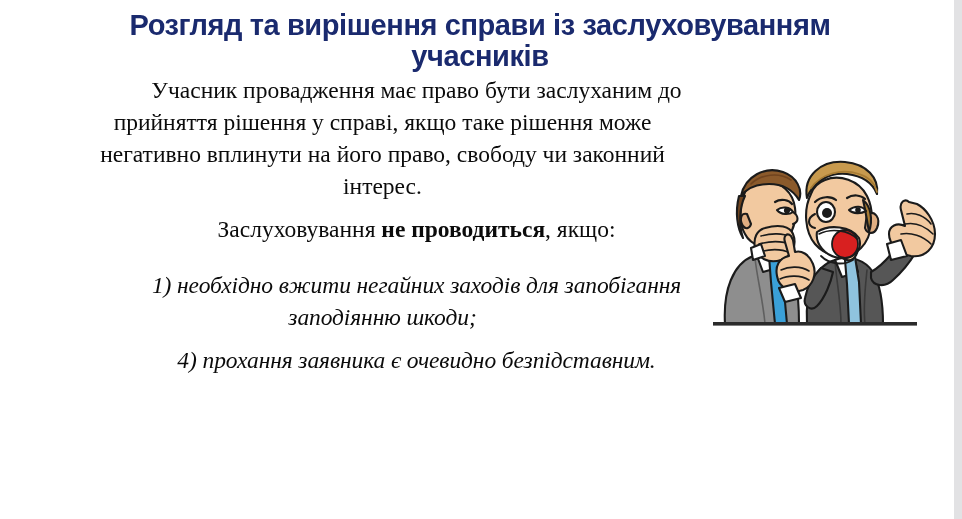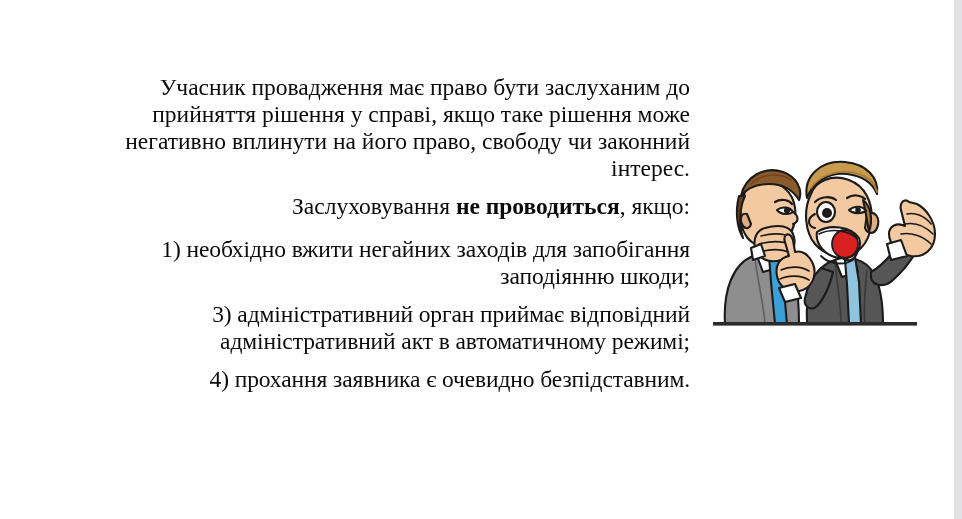--- a/index.html
+++ b/index.html
@@ -52,35 +52,36 @@
   .body-block {
     position: absolute;
     top: 74px;
     left: 75px;
     width: 615px;
     color: #0b0b0b;
   }
 
   .para {
     font-size: 23.5px;
-    line-height: 27px;
+    line-height: 32px;
     text-indent: 68px;
     margin: 0 0 0 0;
-    text-align: right;
+    text-align: center;
   }
 
   .para.intro {
     margin-bottom: 11px;
   }
 
   .para.lead {
-    margin-bottom: 16px;
+    margin-bottom: 24px;
   }
 
   .para.item {
+    font-style: italic;
     margin-bottom: 11px;
     letter-spacing: -0.1px;
   }
 
   .para.item:last-child {
     margin-bottom: 8px;
   }
 
   .bold {
     font-weight: bold;
@@ -96,31 +97,32 @@
   }
   .clipart svg { display: block; }
 </style>
 </head>
 <body>
 
 <div id="slide">
 
   <div class="page-edge"></div>
 
+  <div class="slide-title">Розгляд та вирішення справи із заслуховуванням
+учасників</div>
 
   <div class="body-block">
 
     <p class="para intro">Учасник провадження має право бути заслуханим до прийняття рішення у справі, якщо таке рішення може негативно вплинути на його право, свободу чи законний інтерес.</p>
 
     <p class="para lead"><span>Заслуховування </span><span class="bold">не проводиться</span><span>, якщо:</span></p>
 
     <p class="para item">1) необхідно вжити негайних заходів для запобігання заподіянню шкоди;</p>
 
 
-    <p class="para item">3) адміністративний орган приймає відповідний адміністративний акт в автоматичному режимі;</p>
 
     <p class="para item">4) прохання заявника є очевидно безпідставним.</p>
 
   </div>
 
   <div class="clipart">
     <svg width="250" height="195" viewBox="0 0 250 195" xmlns="http://www.w3.org/2000/svg">
       <g stroke="#1b1b1b" stroke-width="2.1" stroke-linejoin="round" stroke-linecap="round">
 
         <path d="M30 184 C28 150 38 124 58 116 C70 112 82 114 90 120 C100 128 104 150 104 184 Z" fill="#8e8e8e"></path>

